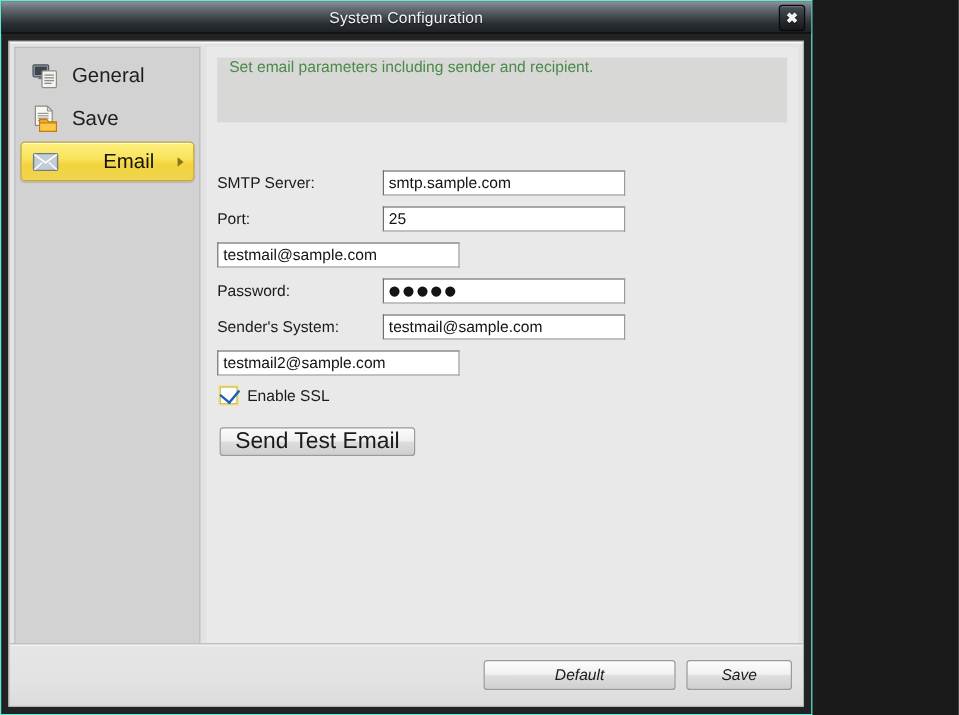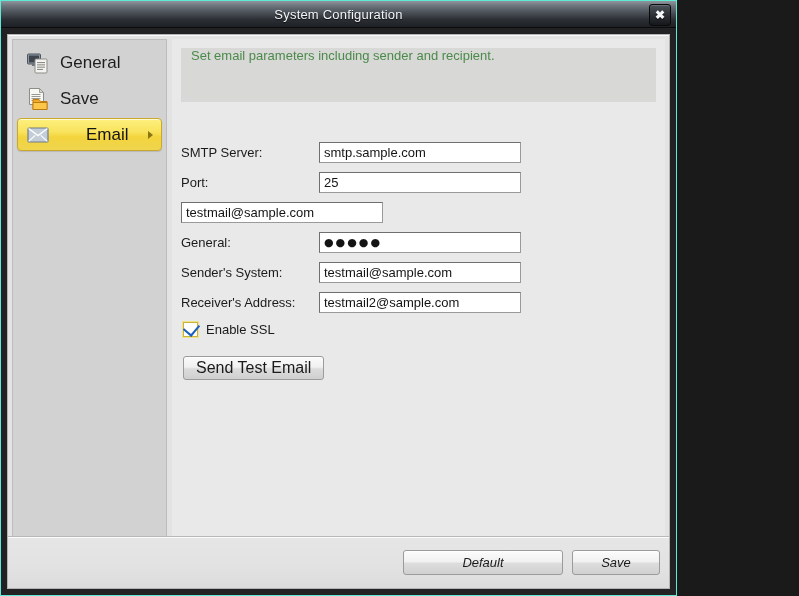--- a/index.html
+++ b/index.html
@@ -250,21 +250,21 @@
     margin-top: 6px;
     margin-left: 2px;
     height: 24px;
     min-width: 118px;
     padding: 0 12px;
     box-sizing: border-box;
     background: linear-gradient(to bottom, #fbfbfb 0%, #f0f0f0 46%, #dcdcdc 54%, #cfcfcf 100%);
     border: 1px solid #9b9b9b;
     border-radius: 3px;
     font-family: "Liberation Sans", sans-serif;
-    font-size: 16px;
+    font-size: 19px;
     color: #1b1b1b;
     cursor: pointer;
     box-shadow: inset 0 1px 0 rgba(255,255,255,0.9);
   }
 
   
   .footer {
     position: relative;
     flex: 0 0 52px;
     height: 52px;
@@ -383,31 +383,30 @@
           <div class="form-row">
             <span class="form-label">Port:</span>
             <input class="field" type="text" value="25" style="">
           </div>
 
           <div class="form-row">
             <input class="field" type="text" value="testmail@sample.com" style="">
           </div>
 
           <div class="form-row">
-            <span class="form-label">General:</span>
+            <span class="form-label">Password:</span>
             <input class="field pw" type="text" value="●●●●●" style="">
           </div>
 
           <div class="form-row">
             <span class="form-label">Sender's System:</span>
             <input class="field" type="text" value="testmail@sample.com" style="">
           </div>
 
           <div class="form-row">
-            <span class="form-label">Receiver's Address:</span>
             <input class="field" type="text" value="testmail2@sample.com" style="">
           </div>
 
           <div class="ssl-row">
             <span class="checkbox">
               <span class="tick"></span>
             </span>
             <span class="ssl-label">Enable SSL</span>
           </div>
 

